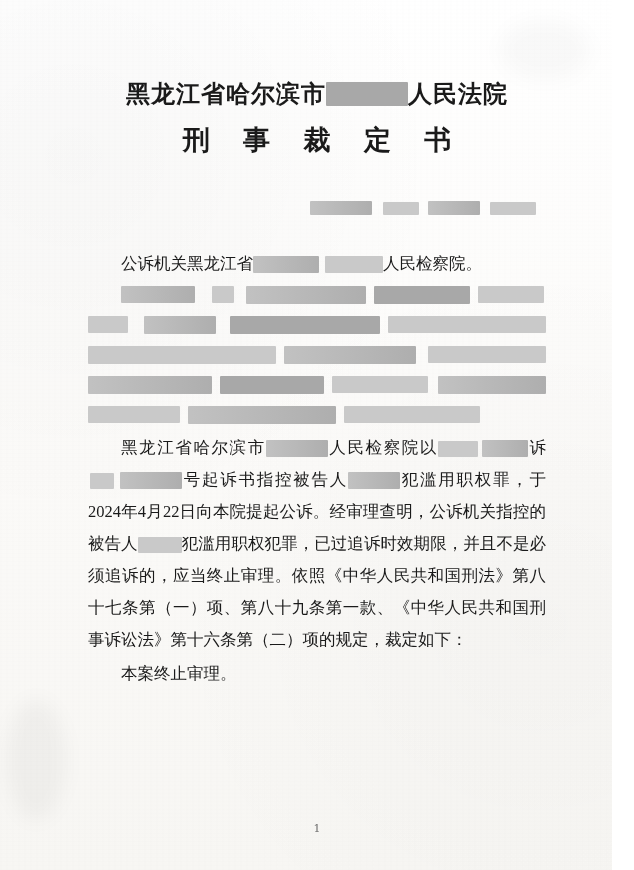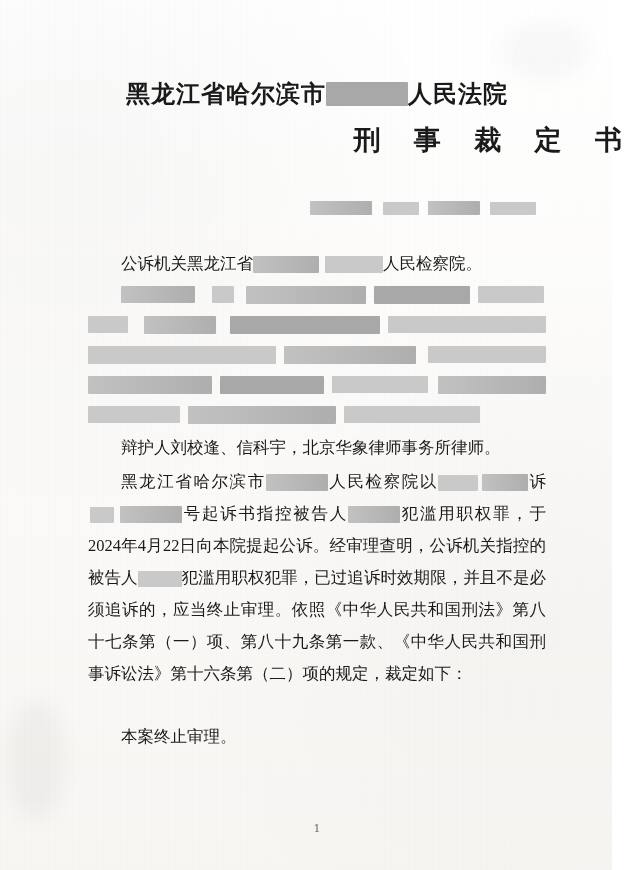--- a/index.html
+++ b/index.html
@@ -50,21 +50,21 @@
     font-size: 24px;
     font-weight: bold;
     letter-spacing: 1px;
     white-space: nowrap;
   }
   .doc-title {
     position: absolute;
     left: 0;
     top: 122px;
     width: 634px;
-    text-align: right;
+    text-align: center;
     font-size: 27px;
     font-weight: bold;
     letter-spacing: 12px;
     text-indent: 12px;
   }
 
   .case-number {
     position: absolute;
     left: 310px;
     top: 196px;
@@ -177,23 +177,22 @@
           <span class="redact light" style="left:244px; width:96px; height:17px;"></span>
           <span class="redact" style="left:350px; width:108px; height:18px;"></span>
         </div>
         <div class="blur-line">
           <span class="redact light" style="left:0px; width:92px; height:17px;"></span>
           <span class="redact" style="left:100px; width:148px; height:18px;"></span>
           <span class="redact light" style="left:256px; width:136px; height:17px;"></span>
         </div>
       </div>
 
-      <p class="para">辩护人刘校逢、信科宇，北京华象律师事务所律师。</p>
 
       <p class="para"><span>黑龙江省哈尔滨市</span><span class="redact" style="width:62px; height:17px;"></span><span>人民检察院以</span><span class="redact light" style="width:40px; height:16px;"></span><span class="redact" style="width:46px; height:17px; margin-left:4px;"></span><span>诉</span><span class="redact light" style="width:24px; height:16px; margin-left:2px;"></span><span class="redact" style="width:62px; height:17px; margin-left:6px;"></span><span>号起诉书指控被告人</span><span class="redact" style="width:52px; height:17px;"></span><span>犯滥用职权罪，于2024年4月22日向本院提起公诉。经审理查明，公诉机关指控的被告人</span><span class="redact light" style="width:44px; height:16px;"></span><span>犯滥用职权犯罪，已过追诉时效期限，并且不是必须追诉的，应当终止审理。依照《中华人民共和国刑法》第八十七条第（一）项、第八十九条第一款、《中华人民共和国刑事诉讼法》第十六条第（二）项的规定，裁定如下：</span></p>
 
-      <p class="para" style="margin-top:31px;">本案终止审理。</p>
+      <p class="para" style="margin-top:2px;">本案终止审理。</p>
 
     </div>
 
     <div class="page-number">1</div>
   </div>
 </div>
 
 </body></html>

